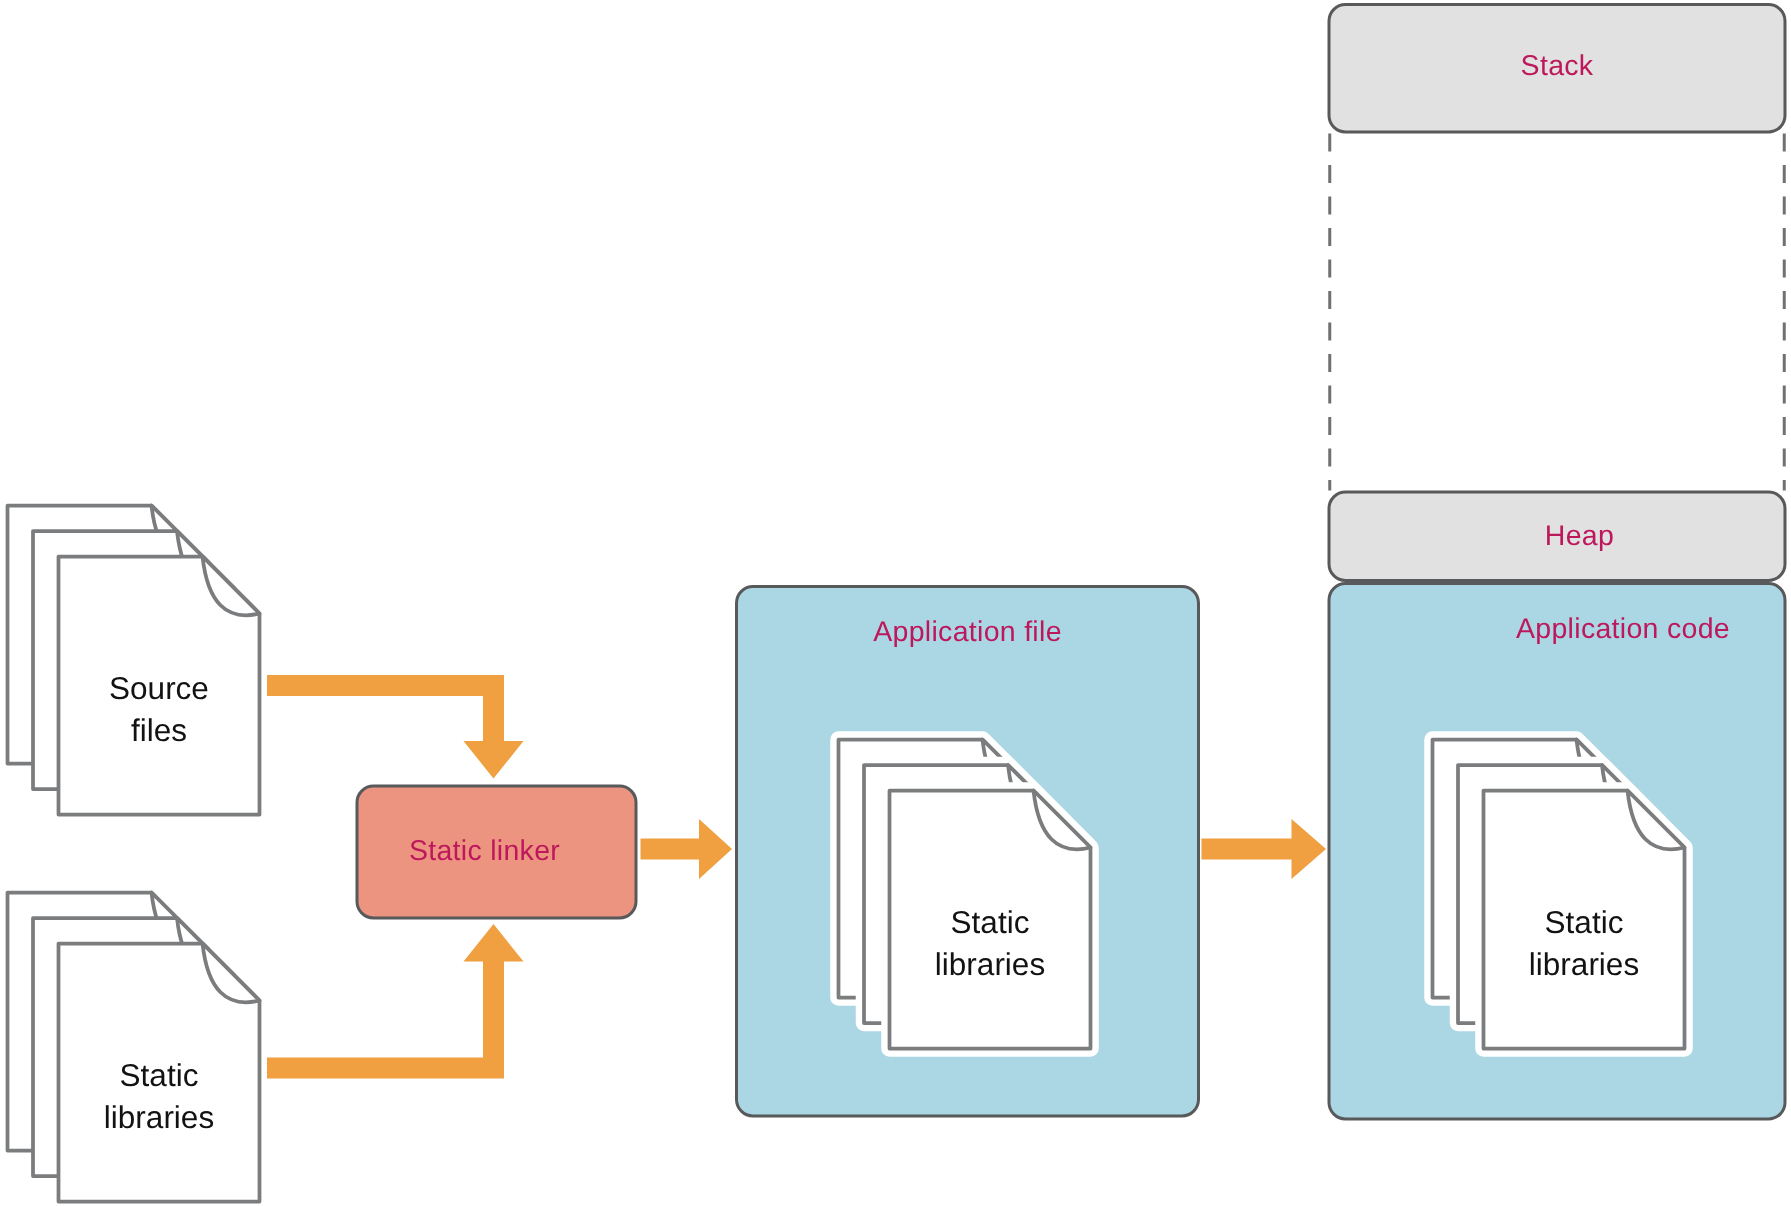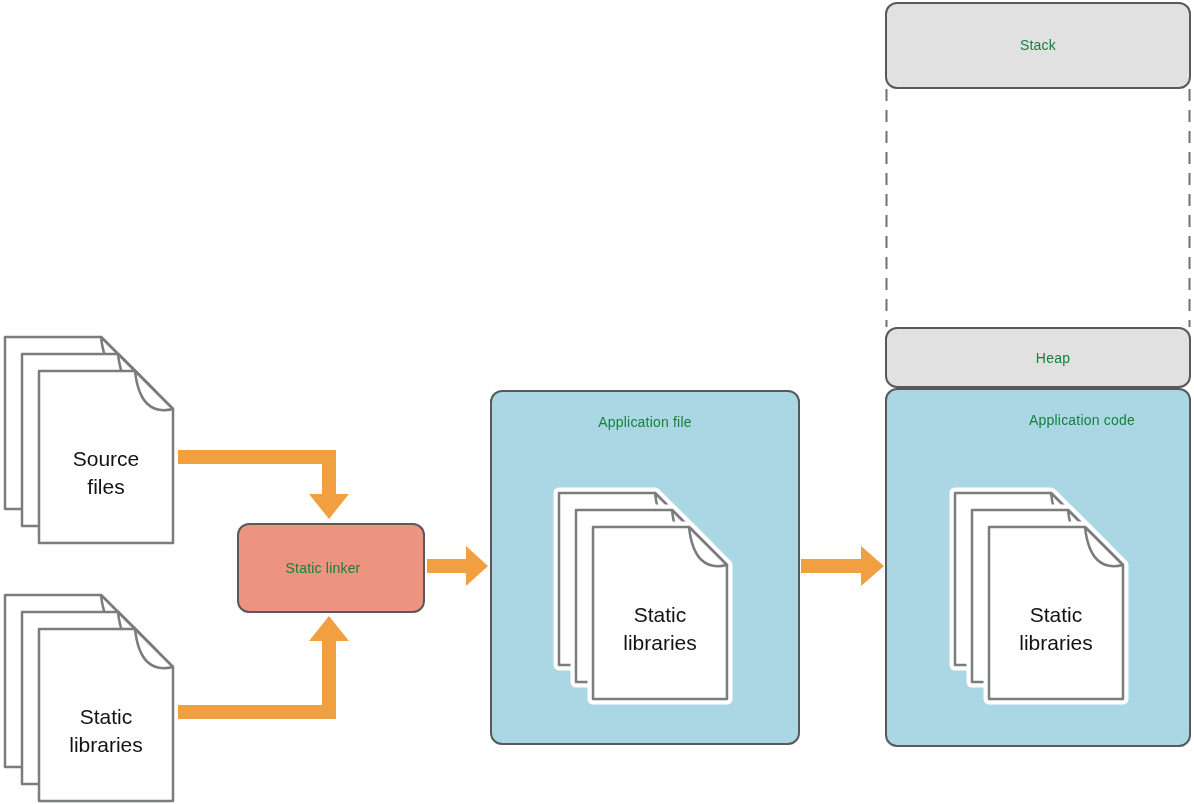--- a/index.html
+++ b/index.html
@@ -10,22 +10,22 @@
     font-family:"Liberation Sans", sans-serif;
     overflow:hidden;
   }
   svg{position:absolute;overflow:visible;}
   .box{position:absolute;box-sizing:border-box;border:2px solid #58595B;border-radius:12px;}
   .gray-box{background:#E0E1E0;}
   .blue-box{background:#ABD7E4;}
   .linker-box{background:#EC9480;}
   .label{
     position:absolute;
-    font-size:14px;line-height:26px;
-    color:#15803d;text-align:center;
+    font-size:19px;line-height:26px;
+    color:#be185d;text-align:center;
     letter-spacing:0.2px;
   }
   .doc-page{fill:#ffffff;stroke:#7A7C7E;stroke-width:2.5;stroke-linejoin:round;}
   .doc-flap{fill:#ffffff;stroke:#7A7C7E;stroke-width:2.5;stroke-linejoin:round;}
   .doc-halo{fill:#ffffff;stroke:#ffffff;stroke-width:11;stroke-linejoin:round;}
   .doc-text{
     font-family:"Liberation Sans", sans-serif;
     font-size:21px;fill:#121212;text-anchor:middle;
   }
   .arrow{fill:#F0A041;}

